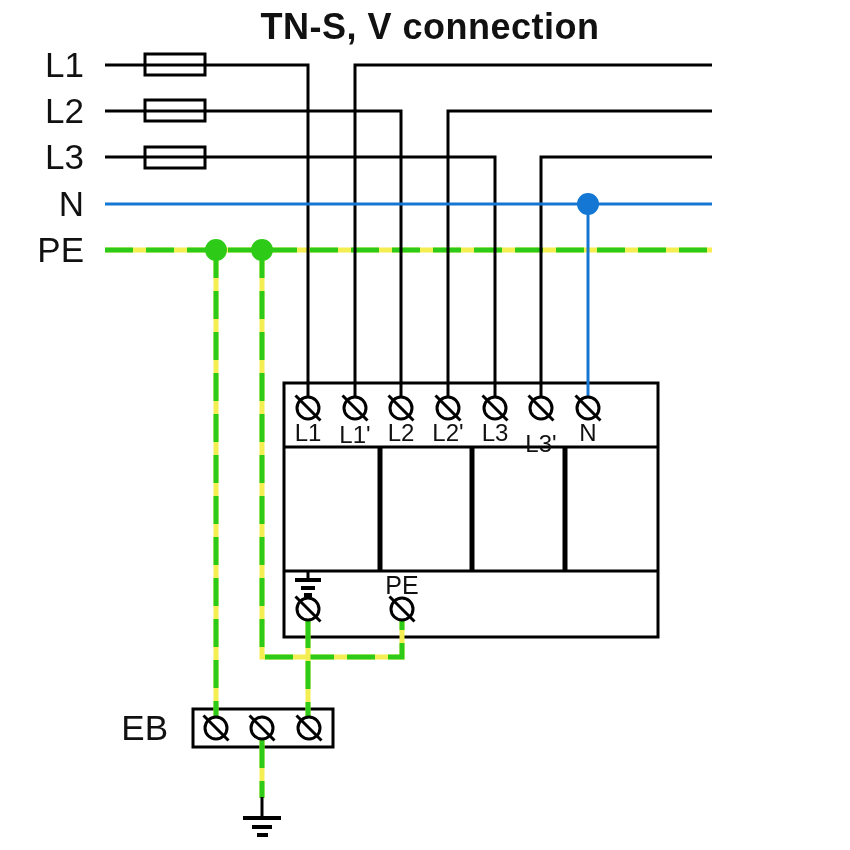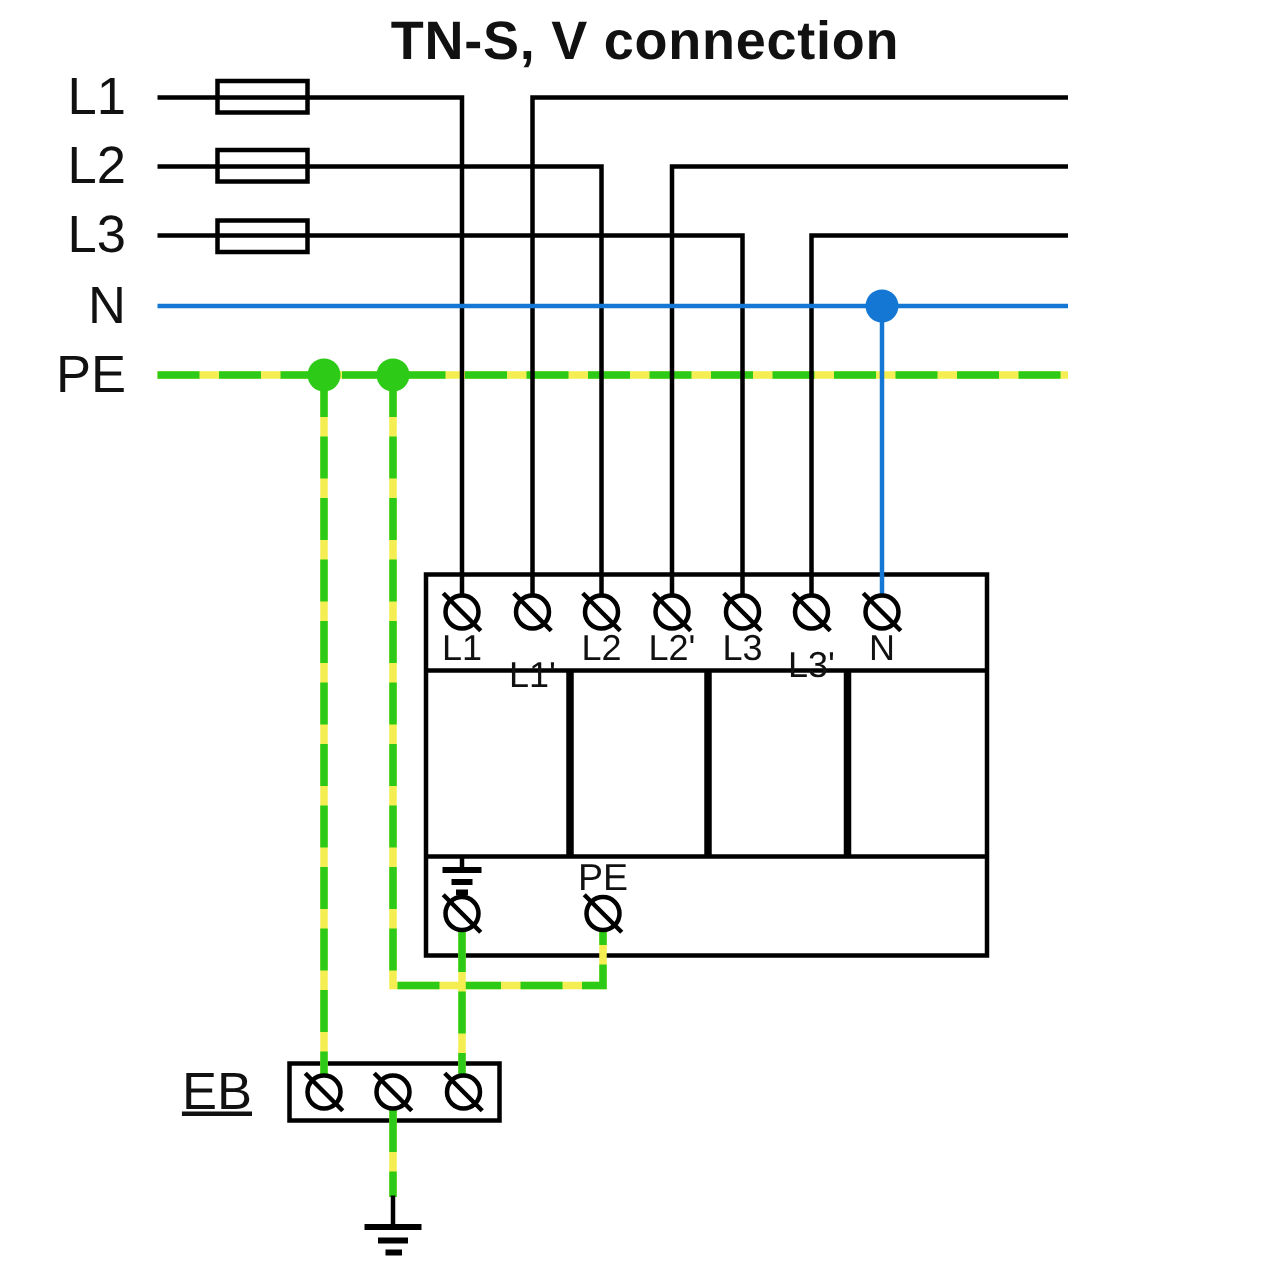--- a/index.html
+++ b/index.html
@@ -55,21 +55,20 @@
   }
   .eb-label {
     position: absolute;
     left: 93px;
     top: 706px;
     width: 75px;
     text-align: right;
     font-size: 35px;
     line-height: 44px;
     color: #111;
-    text-decoration: underline;
   }
   svg .blk   { stroke: var(--wire_black, #000); stroke-width: 3; fill: none; }
   svg .blk-thick { stroke: var(--wire_black, #000); stroke-width: 4; fill: none; }
   svg .divider   { stroke: var(--wire_black, #000); stroke-width: 5; fill: none; }
   svg .blue  { stroke: var(--neutral_blue, #1477d4); stroke-width: 3; fill: none; }
   svg .blue-dot { fill: var(--neutral_blue, #1477d4); stroke: none; }
   svg .pe-base  { stroke: var(--pe_yellow, #f4ee52); stroke-width: 5; fill: none; }
   svg .pe-green { stroke: var(--pe_green, #2dcb17); stroke-width: 5; fill: none; stroke-dasharray: 28 13; }
   svg .pe-dot   { fill: var(--pe_green, #2dcb17); stroke: none; }
   svg .terminal { stroke: var(--wire_black, #000); stroke-width: 3; fill: #ffffff; }
@@ -215,21 +214,21 @@
       <circle class="terminal" cx="262" cy="728" r="11"></circle>
       <line class="slash" x1="249.5" y1="715.5" x2="274.5" y2="740.5"></line>
     </g>
     <g>
       <circle class="terminal" cx="309" cy="728" r="11"></circle>
       <line class="slash" x1="296.5" y1="715.5" x2="321.5" y2="740.5"></line>
     </g>
   </svg>
 
   <div class="term-label" style="left:276px;top:421px">L1</div>
-  <div class="term-label" style="left:323px;top:439px">L1'</div>
+  <div class="term-label" style="left:323px;top:423px">L1'</div>
   <div class="term-label" style="left:369px;top:421px">L2</div>
   <div class="term-label" style="left:416px;top:421px">L2'</div>
   <div class="term-label" style="left:463px;top:421px">L3</div>
   <div class="term-label" style="left:509px;top:432px">L3'</div>
   <div class="term-label" style="left:556px;top:421px">N</div>
 
   <div class="pe-box-label">PE</div>
 
   <div class="eb-label">EB</div>
 

